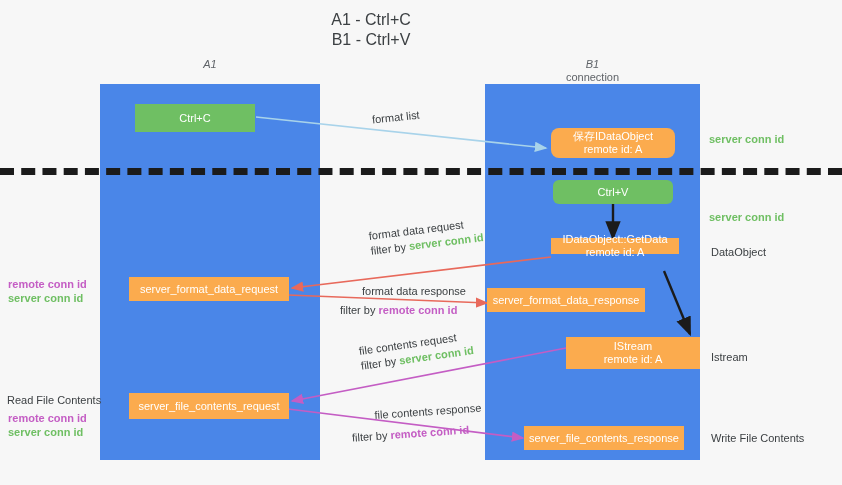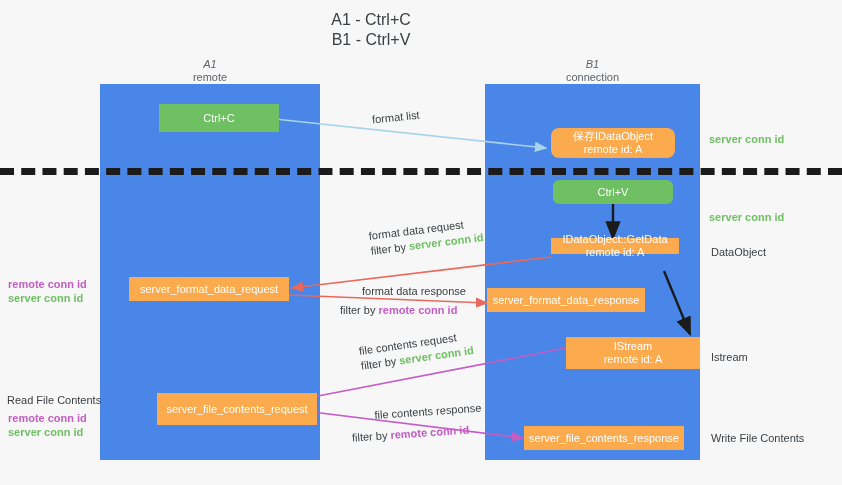--- a/index.html
+++ b/index.html
@@ -65,21 +65,20 @@
 
 <div class="stage">
 
   <div class="abs title">
     <div>A1 - Ctrl+C</div>
     <div>B1 - Ctrl+V</div>
   </div>
 
   <div class="abs lane-head" style="left:100px;top:58px;width:220px;">
     <span class="l1">A1</span>
-    <span class="l2">remote</span>
   </div>
   <div class="abs lane-head" style="left:485px;top:58px;width:215px;">
     <span class="l1">B1</span>
     <span class="l2">connection</span>
   </div>
 
   <div class="abs lane" id="lane-a"></div>
   <div class="abs lane" id="lane-b"></div>
 
   <svg class="arrows">
@@ -106,29 +105,29 @@
 
     <line x1="551" y1="257" x2="292" y2="288" stroke="#e8695b" stroke-width="1.6" marker-end="url(#mk-red)"></line>
 
     <line x1="288" y1="295" x2="487" y2="303" stroke="#e8695b" stroke-width="1.6" marker-end="url(#mk-red)"></line>
 
     <line x1="566" y1="348" x2="292" y2="401" stroke="#c45dc4" stroke-width="1.6" marker-end="url(#mk-mag)"></line>
 
     <line x1="288" y1="409" x2="523" y2="438" stroke="#c45dc4" stroke-width="1.6" marker-end="url(#mk-mag)"></line>
   </svg>
 
-  <div class="abs box green" style="left:135px;top:104px;width:120px;height:28px;margin-left:24px;">
+  <div class="abs box green" style="left:135px;top:104px;width:120px;height:28px;">
     <span>Ctrl+C</span>
   </div>
 
   <div class="abs box orange" style="left:129px;top:277px;width:160px;height:24px;">
     <span>server_format_data_request</span>
   </div>
 
-  <div class="abs box orange" style="left:129px;top:393px;width:160px;height:32px;margin-left:28px;">
+  <div class="abs box orange" style="left:129px;top:393px;width:160px;height:26px;">
     <span>server_file_contents_request</span>
   </div>
 
   <div class="abs box orange" style="left:551px;top:128px;width:124px;height:30px;border-radius:8px;">
     <span>保存IDataObject</span>
     <span class="sub">remote id: A</span>
   </div>
 
   <div class="abs box green" style="left:553px;top:180px;width:120px;height:24px;border-radius:6px;">
     <span>Ctrl+V</span>

